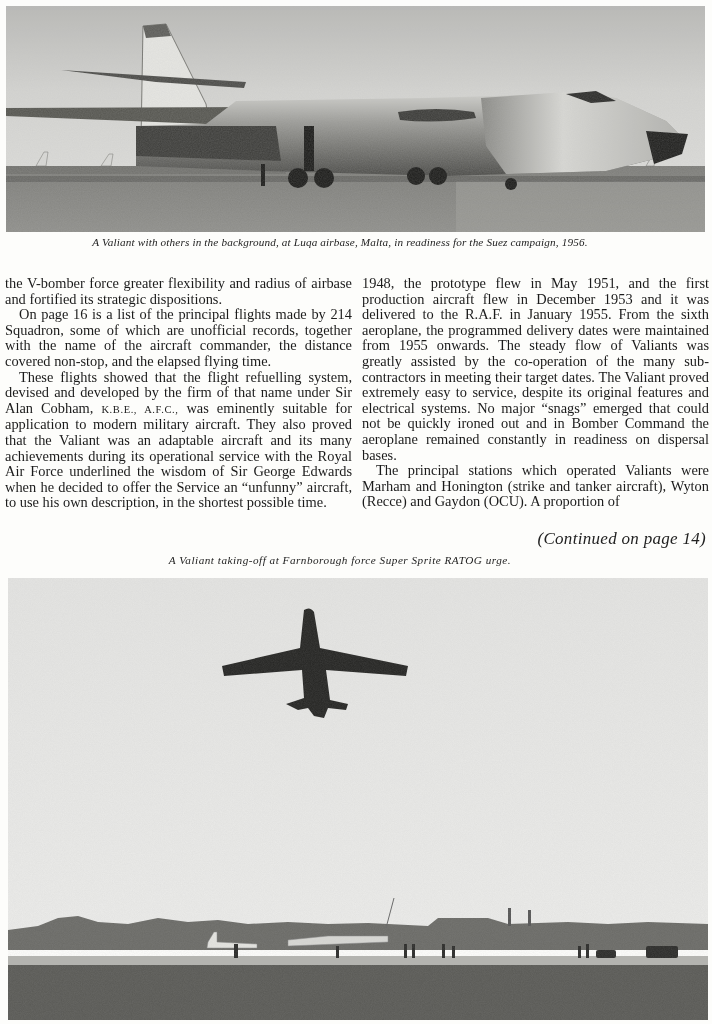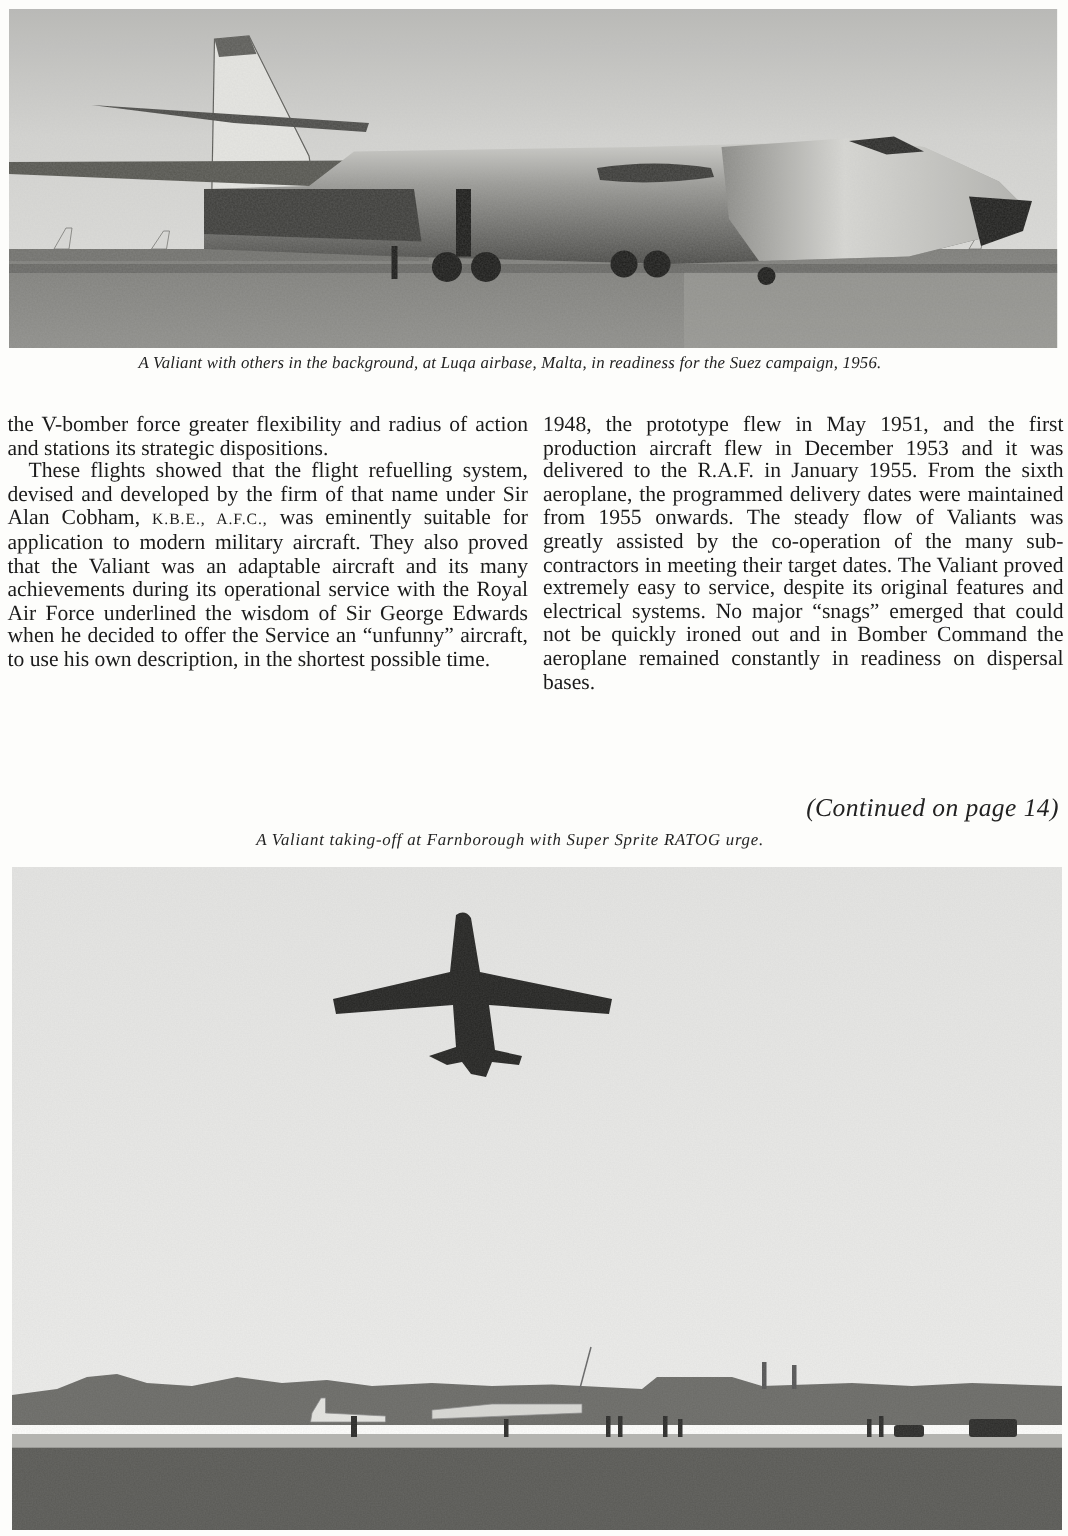--- a/index.html
+++ b/index.html
@@ -98,31 +98,33 @@
       <circle cx="505" cy="178" r="6"></circle>
       <rect x="255" y="158" width="4" height="22"></rect>
     </g>
     <rect x="0" y="0" width="699" height="226" filter="url(#grain)"></rect>
   </svg>
 </div>
 
 <div class="caption" id="caption-top">A Valiant with others in the background, at Luqa airbase, Malta, in readiness for the Suez campaign, 1956.</div>
 
 <div class="column" id="col-left">
-  <p>the V-bomber force greater flexibility and radius of action and stations its strategic dispositions.</p>
+  <p>the V-bomber force greater flexibility and radius of airbase and fortified its strategic dispositions.</p>
+  <p class="indent">On page 16 is a list of the principal flights made by 214 Squadron, some of which are unofficial records, together with the name of the aircraft commander, the distance covered non-stop, and the elapsed flying time.</p>
   <p class="indent"><span>These flights showed that the flight refuelling system, devised and developed by the firm of that name under Sir Alan Cobham, </span><span class="sc">K.B.E., A.F.C.,</span><span> was eminently suitable for application to modern military aircraft. They also proved that the Valiant was an adaptable aircraft and its many achievements during its operational service with the Royal Air Force underlined the wisdom of Sir George Edwards when he decided to offer the Service an “unfunny” aircraft, to use his own description, in the shortest possible time.</span></p>
 </div>
 
 <div class="column" id="col-right">
   <p>1948, the prototype flew in May 1951, and the first production aircraft flew in December 1953 and it was delivered to the R.A.F. in January 1955. From the sixth aeroplane, the programmed delivery dates were maintained from 1955 onwards. The steady flow of Valiants was greatly assisted by the co-operation of the many sub-contractors in meeting their target dates. The Valiant proved extremely easy to service, despite its original features and electrical systems. No major “snags” emerged that could not be quickly ironed out and in Bomber Command the aeroplane remained constantly in readiness on dispersal bases.</p>
+  <p class="indent">The principal stations which operated Valiants were Marham and Honington (strike and tanker aircraft), Wyton (Recce) and Gaydon (OCU). A proportion of</p>
 </div>
 
 <div id="continued">(Continued on page 14)</div>
 
-<div class="caption" id="caption-bottom">A Valiant taking-off at Farnborough with Super Sprite RATOG urge.</div>
+<div class="caption" id="caption-bottom">A Valiant taking-off at Farnborough force Super Sprite RATOG urge.</div>
 
 <div class="photo" id="photo-bottom">
   <svg viewBox="0 0 700 442" preserveAspectRatio="none">
     <defs>
       <linearGradient id="skyB" x1="0" y1="0" x2="0" y2="1">
         <stop offset="0" stop-color="#e4e4e2"></stop>
         <stop offset="1" stop-color="#ececea"></stop>
       </linearGradient>
       <filter id="grainB" x="0" y="0" width="100%" height="100%">
         <feTurbulence type="fractalNoise" baseFrequency="1.1" numOctaves="2" seed="7"></feTurbulence>

